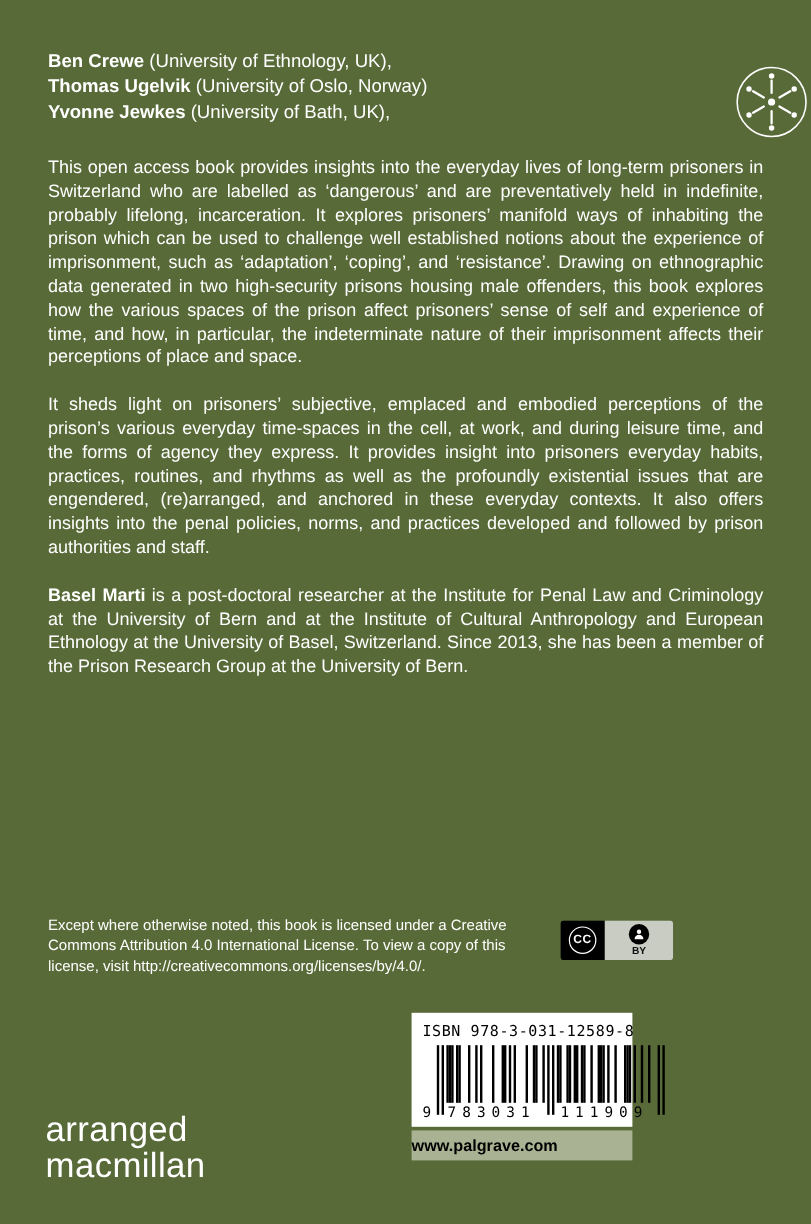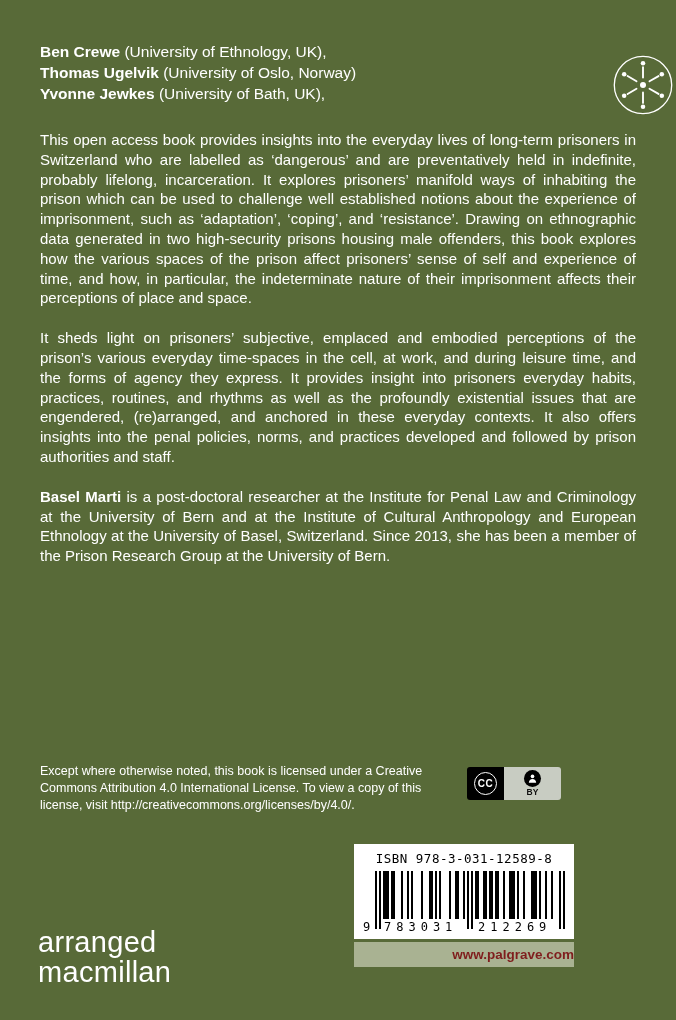--- a/index.html
+++ b/index.html
@@ -89,23 +89,23 @@
   .person-circle {
     width: 17px; height: 17px;
     background: #000;
     border-radius: 50%;
     display: flex; align-items: center; justify-content: center;
   }
   .by-label { font-size: 8.5px; line-height: 9px; font-weight: bold; color: #111; }
 
   .barcode-area {
     position: absolute;
-    left: 354px;
+    left: 343px;
     top: 844px;
-    width: 220px;
+    width: 184px;
   }
   .barcode-box {
     background: #ffffff;
     color: #000;
     padding: 7px 9px 6px 9px;
   }
   .isbn {
     font-family: "DejaVu Sans Mono", monospace;
     font-size: 12.5px;
     letter-spacing: 0.5px;
@@ -133,24 +133,24 @@
   }
   .digits .d1 { position: absolute; left: 0; top: 0; }
   .digits .d2 { position: absolute; left: 21px; top: 0; letter-spacing: 5px; }
   .digits .d3 { position: absolute; left: 115px; top: 0; letter-spacing: 5px; }
 
   .website-bar {
     margin-top: 3px;
     height: 25px;
     line-height: 25px;
     background: var(--website-bar, #a9b292);
-    color: #7f1d1d;
+    color: #000000;
     font-size: 13.5px;
     font-weight: bold;
-    text-align: right;
+    text-align: left;
   }
 
   .publisher {
     position: absolute;
     left: 38px;
     bottom: 33px;
     font-size: 29px;
     line-height: 30px;
     letter-spacing: 0.3px;
     color: #fff;
@@ -325,21 +325,21 @@
             <div style="width: 2px; flex: 0 0 2px; height: 48px; background: transparent;"></div>
             <div style="width: 2px; flex: 0 0 2px; height: 48px; background: transparent;"></div>
             <div style="width: 2px; flex: 0 0 2px; height: 48px; background: transparent;"></div>
             <div style="width: 2px; flex: 0 0 2px; height: 58px; background: rgb(0, 0, 0);"></div>
             <div style="width: 2px; flex: 0 0 2px; height: 58px; background: transparent;"></div>
             <div style="width: 2px; flex: 0 0 2px; height: 58px; background: rgb(0, 0, 0);"></div>
           </div>
         <div class="digits">
           <span class="d1">9</span>
           <span class="d2">783031</span>
-          <span class="d3">212269</span>
+          <span class="d3">111909</span>
         </div>
       </div>
     </div>
     <div class="website-bar">www.palgrave.com</div>
   </div>
 
   <div class="publisher">
     <div>arranged</div>
     <div>macmillan</div>
   </div>

